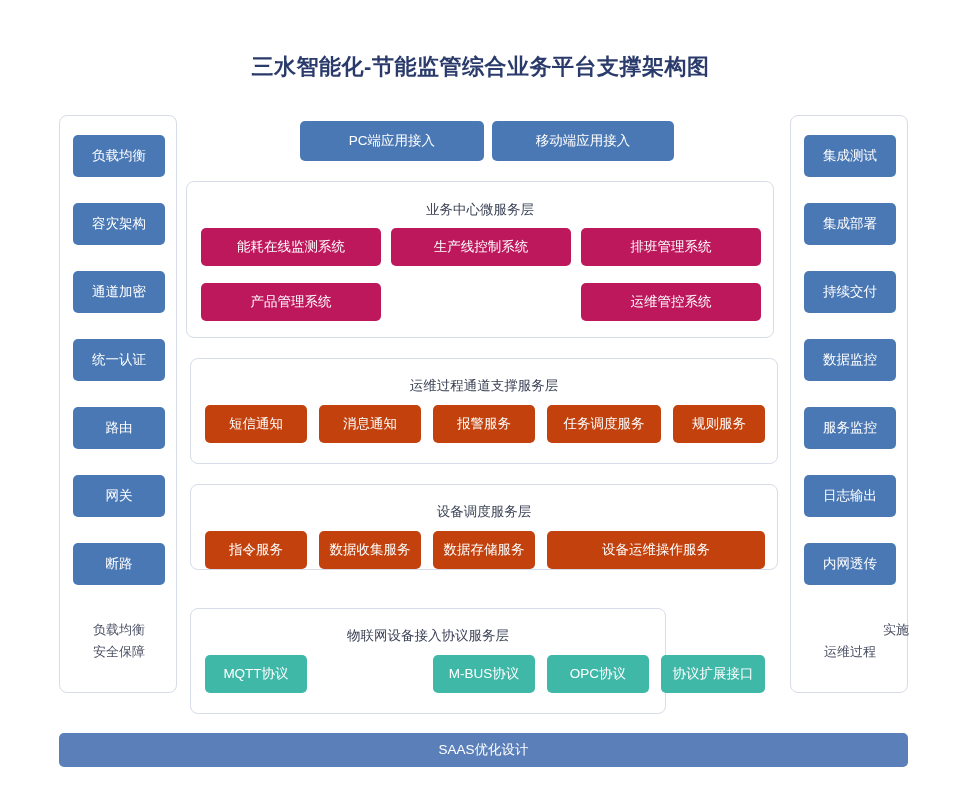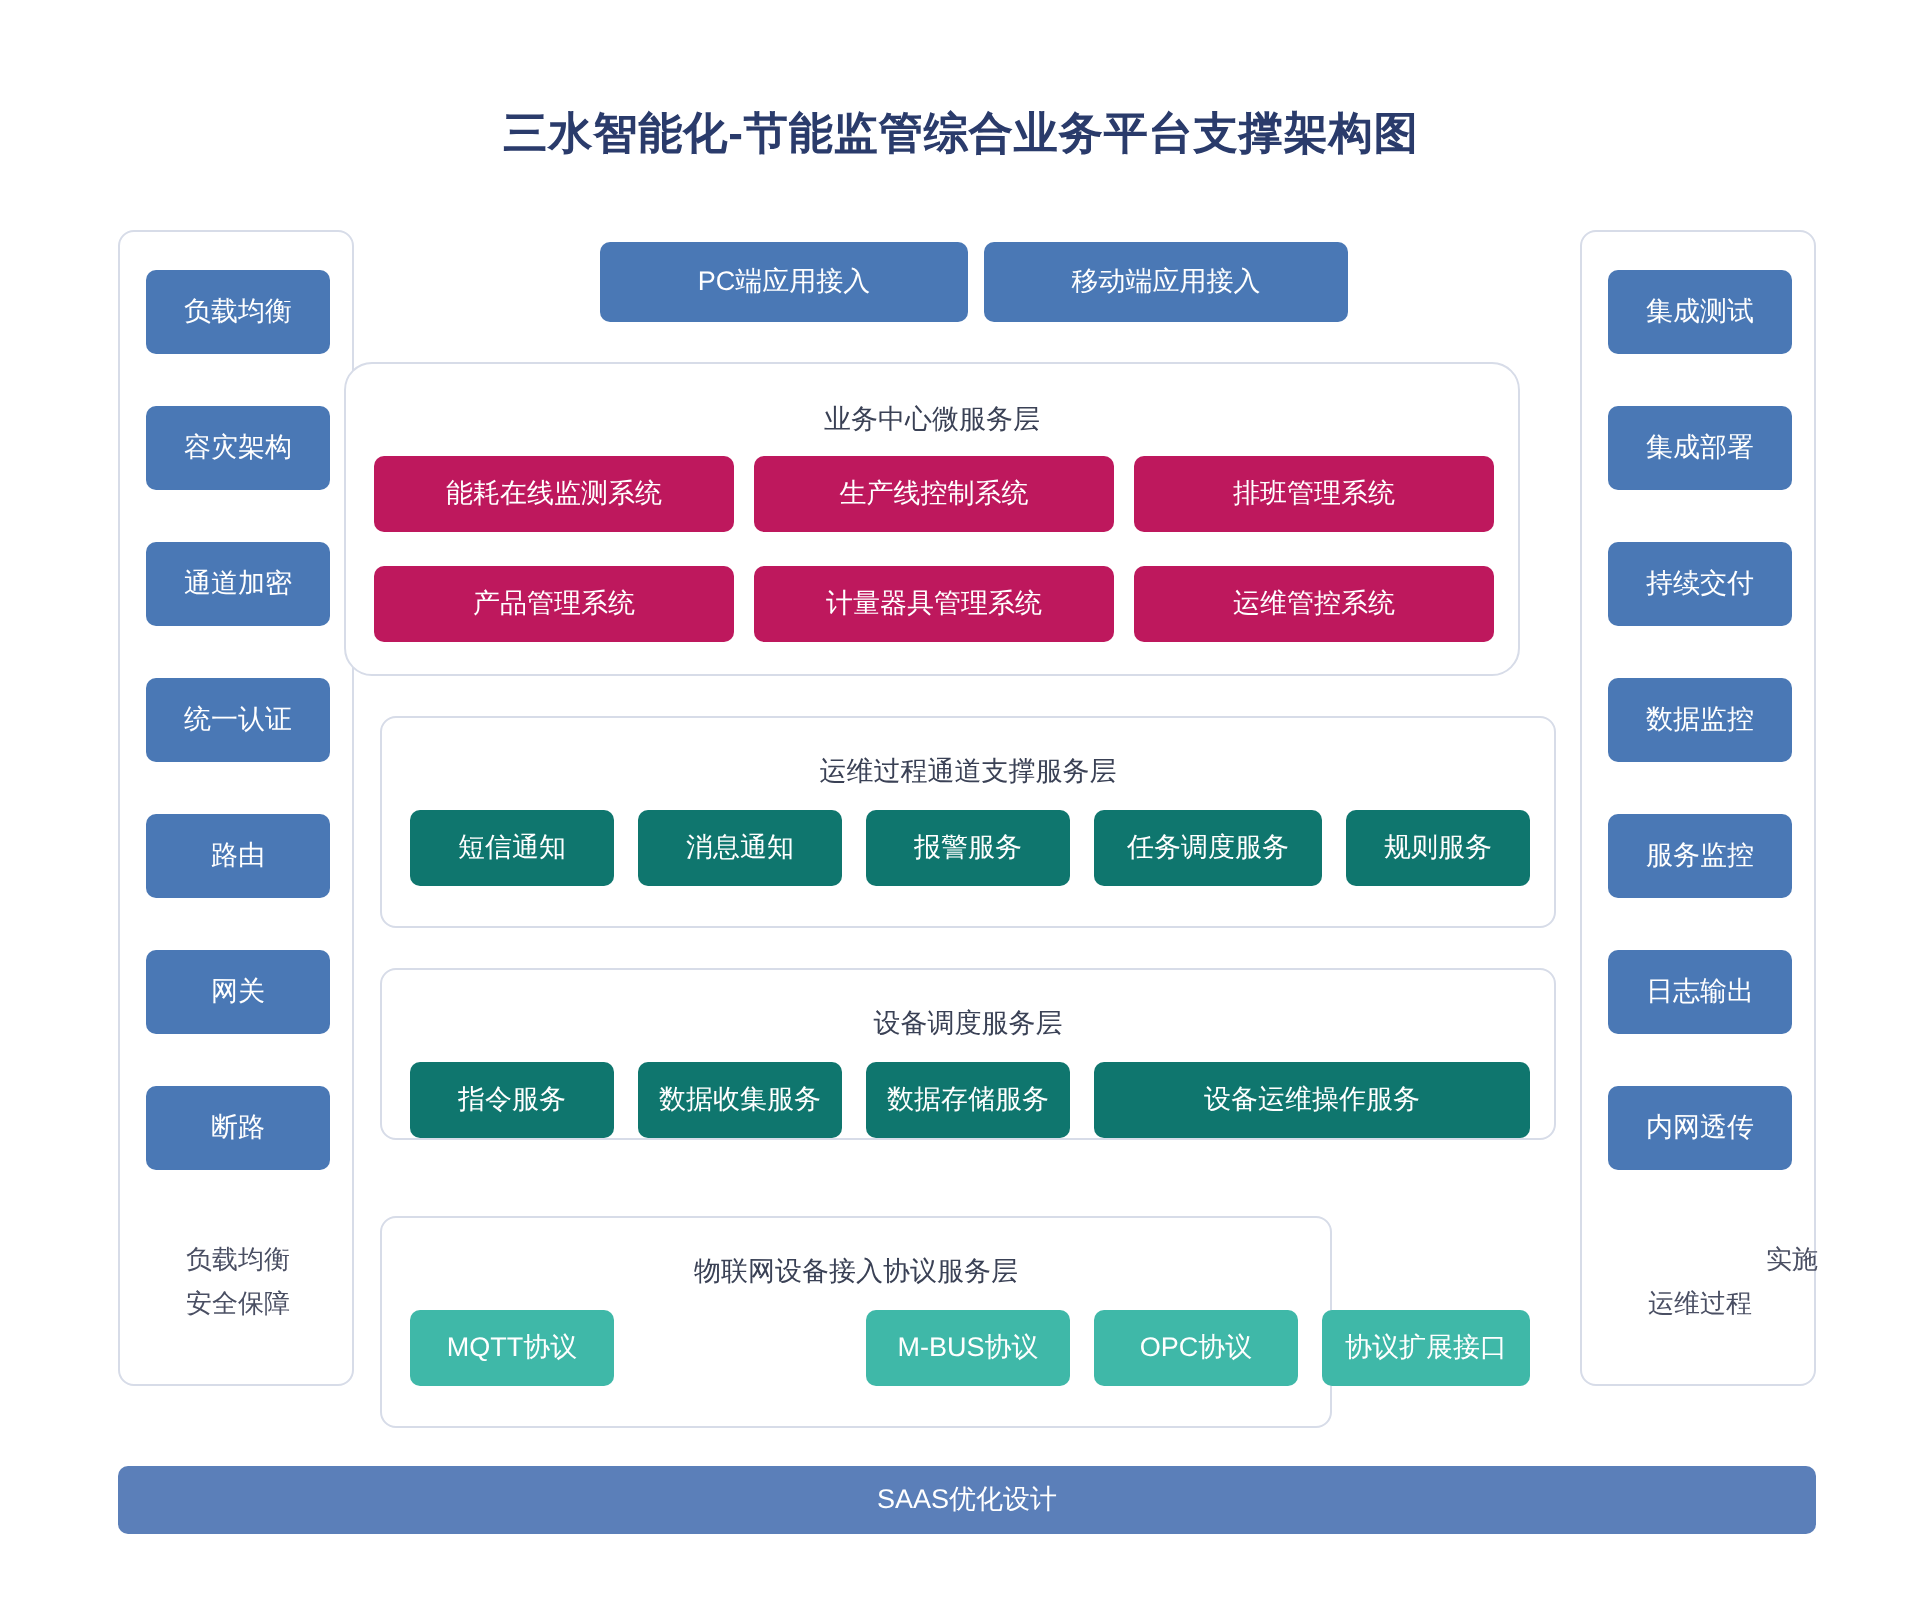--- a/index.html
+++ b/index.html
@@ -103,21 +103,21 @@
   }
 
   
   .svc {
     position: absolute;
     height: 38px;
     background: #be185d;
     font-size: 13.5px;
   }
   .svc.teal { background: #3fb8a8; }
-  .svc.blue2 { background: #0f766e; }
+  .svc.blue2 { background: #c2410c; }
 
   
   #saas-bar {
     position: absolute;
     left: 59px;
     top: 733px;
     width: 849px;
     height: 34px;
     background: #5b7fb9;
     border-radius: 5px;
@@ -151,27 +151,26 @@
     <div class="pill" style="top:291px;">服务监控</div>
     <div class="pill" style="top:359px;">日志输出</div>
     <div class="pill" style="top:427px;">内网透传</div>
     <div class="side-note" style="top:503px;text-align:right;">实施</div>
     <div class="side-note" style="top:525px;">运维过程</div>
   </div>
 
   <div class="pill access" id="access-pc">PC端应用接入</div>
   <div class="pill access" id="access-mobile">移动端应用接入</div>
 
-  <div class="outline-panel" style="left:172px; top:181px; width:588px; height:157px;border-radius:14px;">
+  <div class="outline-panel" style="left:186px; top:181px; width:588px; height:157px;">
     <div class="group-title" style="top:19px;">业务中心微服务层</div>
     <div class="pill svc" style="left:14px;  top:46px;  width:180px;">能耗在线监测系统</div>
     <div class="pill svc" style="left:204px; top:46px;  width:180px;">生产线控制系统</div>
     <div class="pill svc" style="left:394px; top:46px;  width:180px;">排班管理系统</div>
     <div class="pill svc" style="left:14px;  top:101px; width:180px;">产品管理系统</div>
-    <div class="pill svc" style="left:204px; top:101px; width:180px;">计量器具管理系统</div>
     <div class="pill svc" style="left:394px; top:101px; width:180px;">运维管控系统</div>
   </div>
 
   <div class="outline-panel" style="left:190px; top:358px; width:588px; height:106px;">
     <div class="group-title" style="top:18px;">运维过程通道支撑服务层</div>
     <div class="pill svc blue2" style="left:14px;  top:46px; width:102px;">短信通知</div>
     <div class="pill svc blue2" style="left:128px; top:46px; width:102px;">消息通知</div>
     <div class="pill svc blue2" style="left:242px; top:46px; width:102px;">报警服务</div>
     <div class="pill svc blue2" style="left:356px; top:46px; width:114px;">任务调度服务</div>
     <div class="pill svc blue2" style="left:482px; top:46px; width:92px;">规则服务</div>

